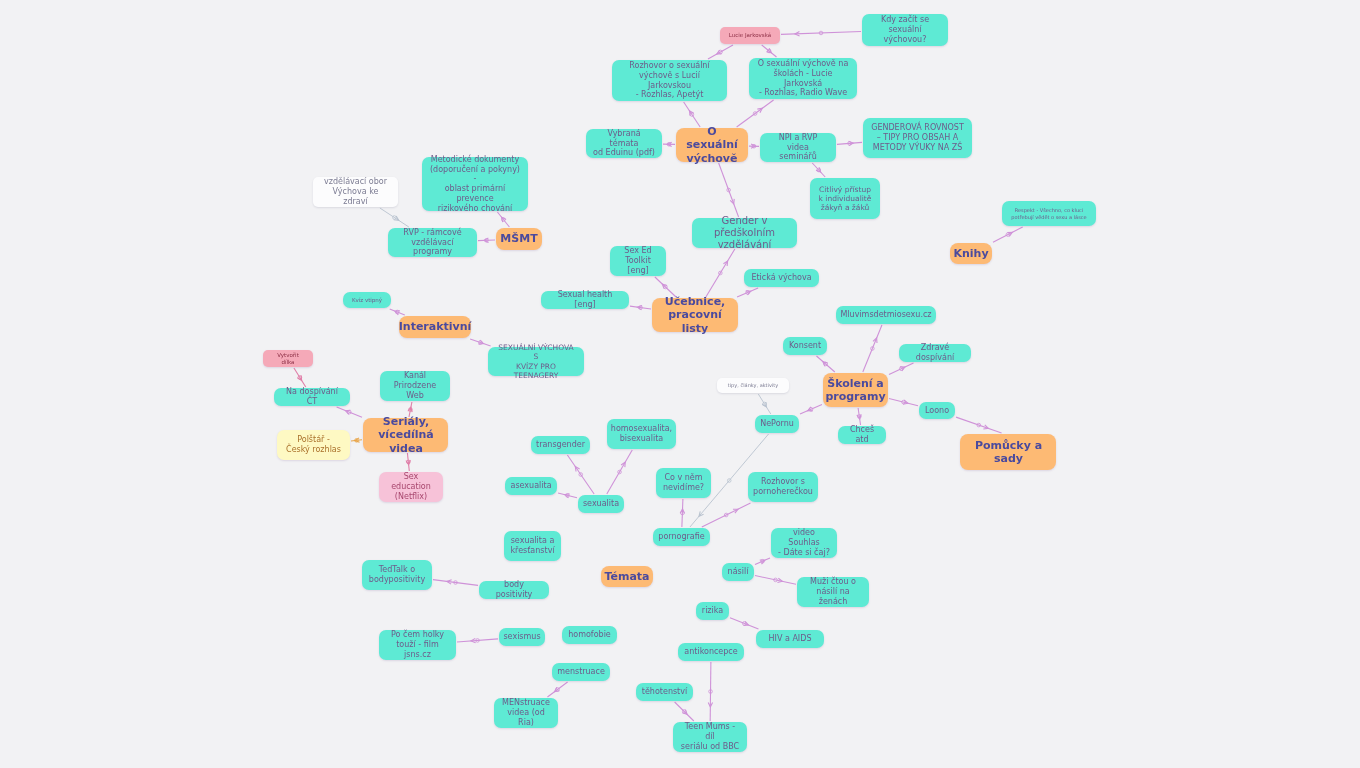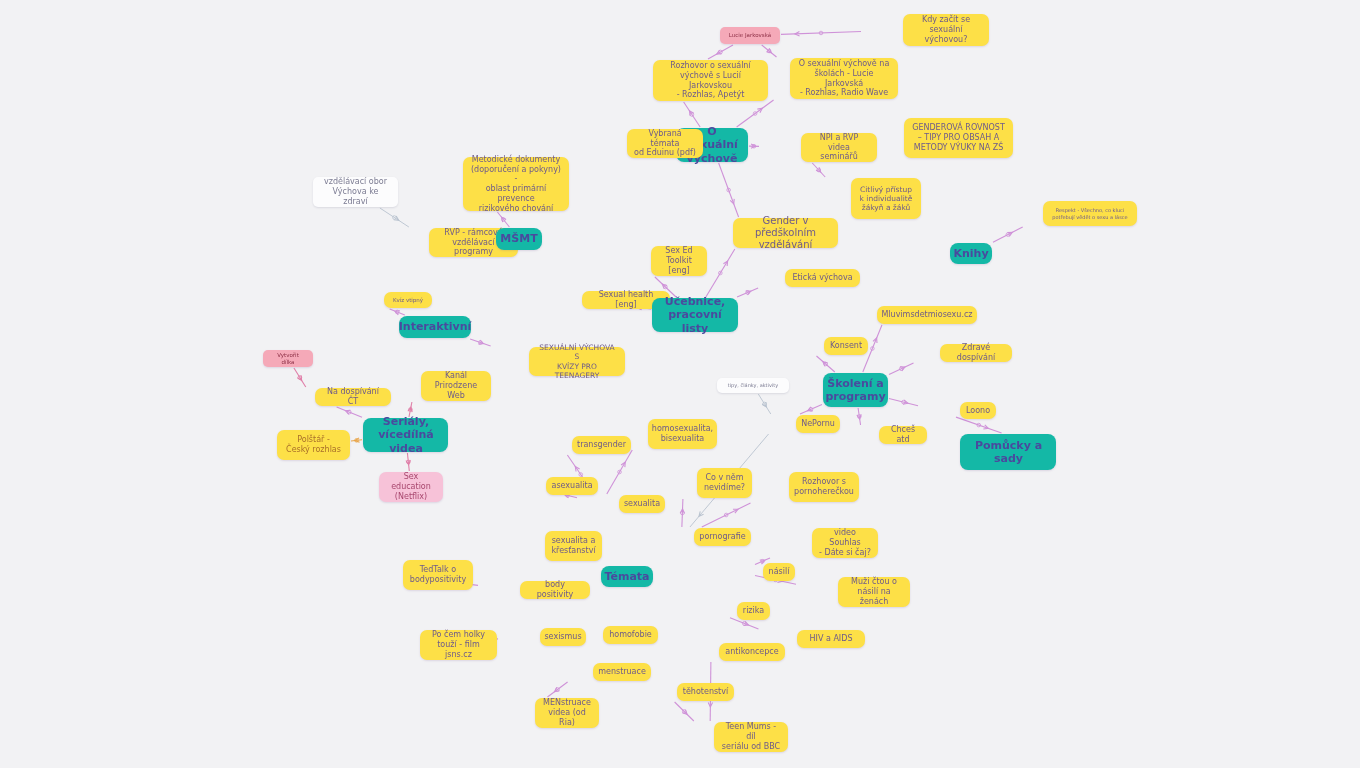--- a/index.html
+++ b/index.html
@@ -35,43 +35,42 @@
     line-height: 1.22;
     white-space: pre-line;
     display: flex;
     align-items: center;
     justify-content: center;
     padding: 4px 7px;
     box-shadow: 0 1px 2px rgba(120, 90, 150, 0.18);
   }
   
   .n-root {
-    background: #14b8a6;
+    background: #fdba74;
     color: #4a4a9e;
     font-weight: bold;
     border-radius: 8px;
   }
   .n-lilac {
-    background: #fde047;
+    background: #5eead4;
     color: #6e5b8a;
     border-radius: 7px;
-    margin-left: 41px;
   }
   .n-pink {
     background: #f7c2d8;
     color: #a8476e;
     border-radius: 7px;
   }
   .n-red {
     background: #f5a9b8;
     color: #8c2f45;
     border-radius: 5px;
   }
   .n-orange {
-    background: #fde047;
+    background: #fef9c3;
     color: #a9702a;
     border-radius: 7px;
   }
   .n-white {
     background: #fcfcfd;
     color: #7b7b92;
     border-radius: 5px;
     box-shadow: 0 1px 2px rgba(130,130,160,0.22);
   }
 </style>

